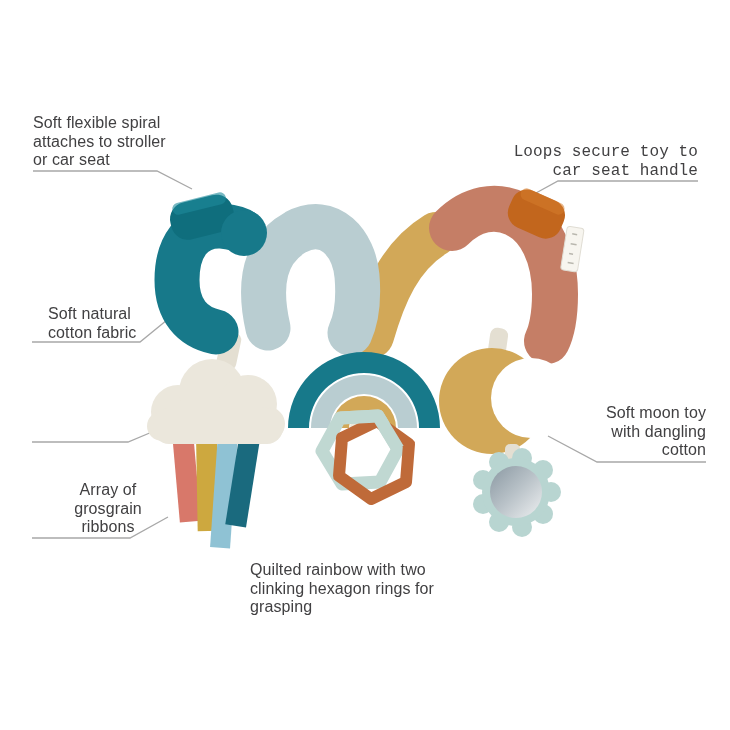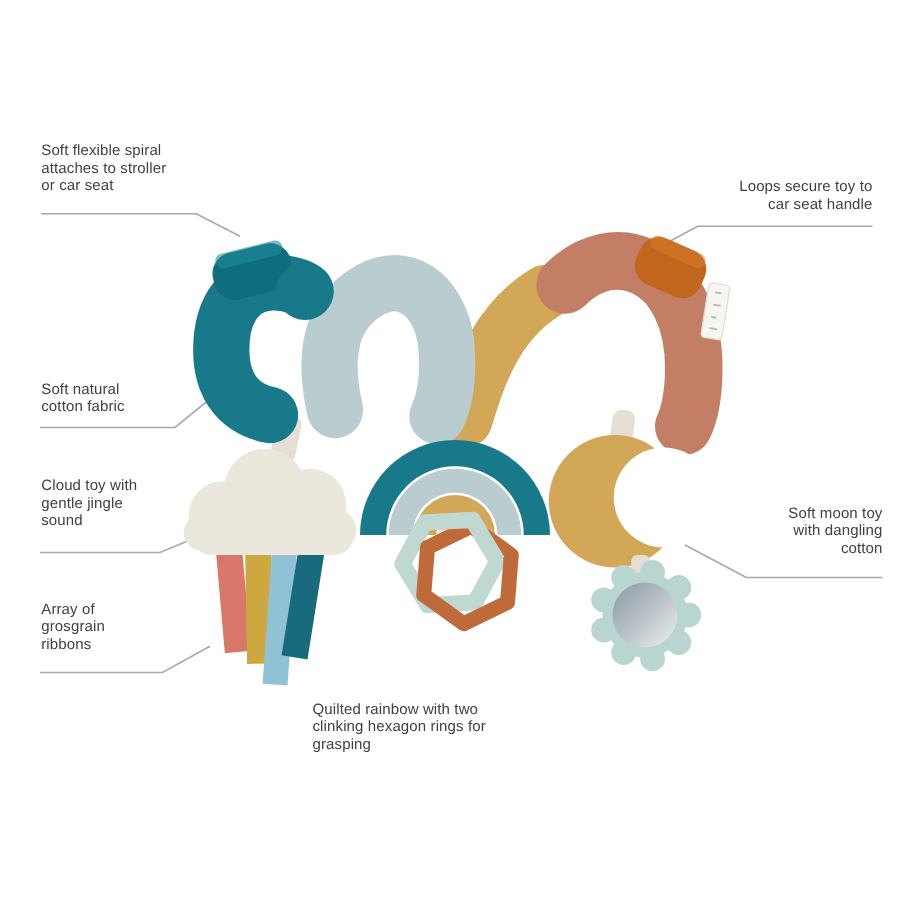--- a/index.html
+++ b/index.html
@@ -7,21 +7,21 @@
     position: relative;
     width: 730px;
     height: 730px;
     background: #ffffff;
     overflow: hidden;
     font-family: "Liberation Sans", sans-serif;
   }
   .toy-svg { position:absolute; left:0; top:0; }
   .label {
     position: absolute;
-    font-size: 12px;
+    font-size: 16px;
     line-height: 1.16;
     font-weight: 500;
     color: #414042;
     white-space: pre-line;
     letter-spacing: 0.1px;
   }
   .label.align-right { text-align: right; }
   .label.align-center { text-align: left; }
 </style>
 </head>
@@ -128,31 +128,28 @@
         <circle cx="516" cy="492" r="34"></circle>
       </g>
       <circle cx="516" cy="492" r="26" fill="url(#mirrorGrad)"></circle>
     </g>
   </svg>
 
   <div class="label" style="left:33px; top:114px; width:170px;">Soft flexible spiral
 attaches to stroller
 or car seat</div>
 
-  <div class="label align-right" style="right:32px; top:143px; width:200px;">Loops secure toy to
+  <div class="label align-right" style="right:32px; top:143px; width:200px;font-family:Liberation Mono, monospace;">Loops secure toy to
 car seat handle</div>
 
-  <div class="label" style="left:33px; top:305px; width:150px;">Soft natural
+  <div class="label" style="left:48px; top:305px; width:150px;">Soft natural
 cotton fabric</div>
 
-  <div class="label" style="left:33px; top:382px; width:150px;">Cloud toy with
-gentle jingle
-sound</div>
 
-  <div class="label" style="left:33px; top:481px; width:150px;">Array of
+  <div class="label" style="left:33px; top:481px; width:150px;text-align:center;">Array of
 grosgrain
 ribbons</div>
 
   <div class="label align-right" style="right:24px; top:404px; width:160px;">Soft moon toy
 with dangling
 cotton</div>
 
   <div class="label align-center" style="left:250px; top:561px; width:250px;">Quilted rainbow with two
 clinking hexagon rings for
 grasping</div>

